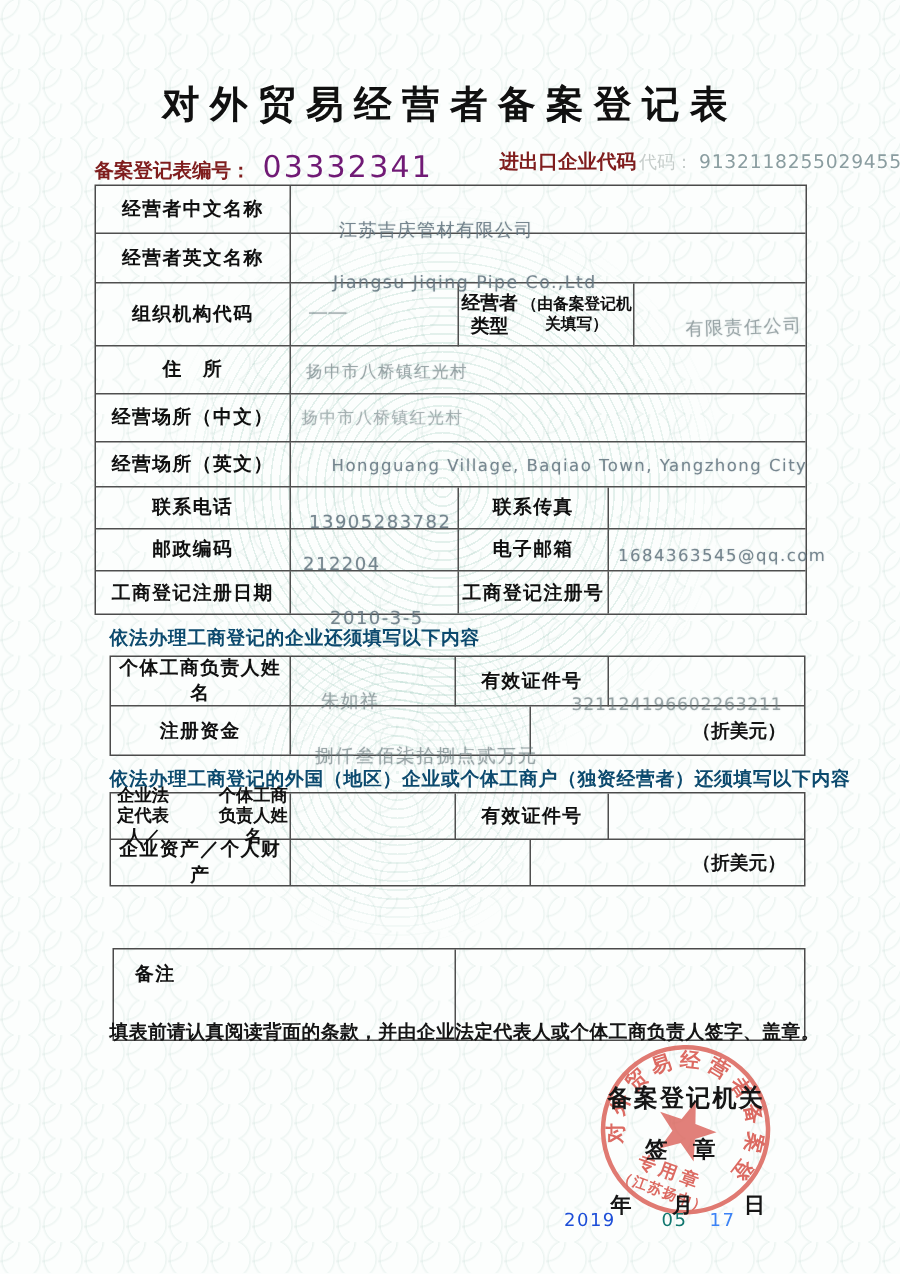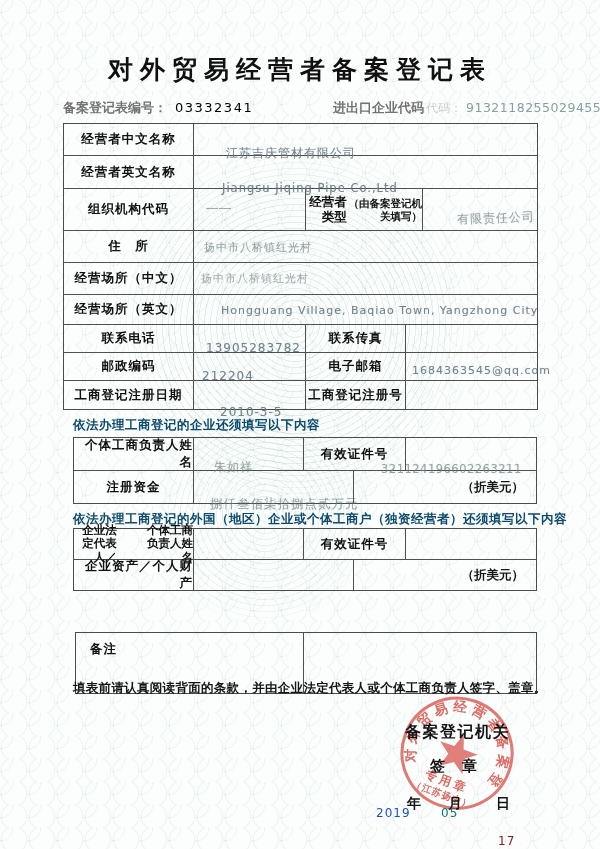--- a/index.html
+++ b/index.html
@@ -15,31 +15,31 @@
     background:repeating-radial-gradient(circle at center, rgba(96,168,146,0.16) 0px, rgba(96,168,146,0.16) 1px, transparent 1px, transparent 6px);
     -webkit-mask-image:radial-gradient(circle, #000 52%, transparent 72%);
     mask-image:radial-gradient(circle, #000 52%, transparent 72%);}
   .wm1{left:105px;top:135px;width:380px;height:380px;}
   .wm2{left:150px;top:400px;width:230px;height:230px;opacity:.8;}
 
   .title{position:absolute;top:53px;left:0;width:100%;margin:0;text-align:center;
     font-size:25px;font-weight:800;letter-spacing:7px;color:#101010;z-index:2;}
 
   .meta{position:absolute;top:99px;left:0;width:100%;z-index:2;font-size:13px;}
-  .lbl{font-weight:700;color:#737373;}
+  .lbl{font-weight:700;color:#7f1d1d;}
   .meta-left{position:absolute;left:63px;top:0;}
-  .red-no{color:#000000;font-size:13px;letter-spacing:1.5px;margin-left:8px;}
+  .red-no{color:#701a75;font-size:20px;letter-spacing:1.5px;margin-left:8px;}
   .meta-right{position:absolute;left:333px;top:0;white-space:nowrap;}
   .ghost{color:rgba(110,125,120,0.38);margin-left:2px;font-size:12px;}
   .code-val{color:#8a9da0;font-size:12.5px;letter-spacing:.5px;margin-left:4px;}
 
   
   .tbl{position:absolute;display:grid;border:1.6px solid #4b4b4b;z-index:2;background:transparent;}
   .tbl > div{border-right:1.3px solid #4f4f4f;border-bottom:1.3px solid #4f4f4f;position:relative;
-    display:flex;align-items:center;justify-content:center;text-align:right;overflow:visible;}
+    display:flex;align-items:center;justify-content:center;text-align:center;overflow:visible;}
   .tbl > div.no-r{border-right:none;}
   .tbl > div.no-b{border-bottom:none;}
   .lab{font-weight:700;font-size:12.5px;color:#101010;letter-spacing:1px;}
   .lab2{font-weight:700;font-size:12.5px;color:#101010;flex-direction:row;line-height:1.15;}
   .lab2 .sub{font-size:10.5px;letter-spacing:0;}
   .valcell{justify-content:flex-start;}
 
   .main-tbl{left:63px;top:123px;width:473px;
     grid-template-columns:130px 112px 100px 17px 1fr;
     grid-template-rows:32px 33px 42px 32px 32px 30px 28px 28px 28px;}
@@ -58,21 +58,21 @@
   .sec-h{position:absolute;left:73px;font-size:12.5px;font-weight:700;color:#0c4a6e;z-index:2;letter-spacing:.5px;}
   .usd{font-weight:700;font-size:12.5px;justify-content:flex-end !important;padding-right:12px;}
 
   .bottom-note{position:absolute;left:73px;top:680px;font-size:12.5px;font-weight:700;z-index:2;letter-spacing:.3px;}
 
   .authority{position:absolute;left:405px;top:722px;font-size:16px;font-weight:800;letter-spacing:1.5px;z-index:4;}
   .sign{position:absolute;left:430px;top:757px;font-size:15px;font-weight:800;letter-spacing:17px;z-index:4;}
   .ymd{position:absolute;top:795px;font-size:14px;font-weight:800;z-index:4;}
   .y-l{left:407px;} .m-l{left:448px;} .d-l{left:496px;}
   .dateval{position:absolute;top:806px;font-size:12px;z-index:4;letter-spacing:1px;}
-  .dv-y{left:376px;color:#1d4ed8;} .dv-m{left:441px;color:#0f766e;} .dv-d{left:498px;color:#7f1d1d;margin-top:28px;}
+  .dv-y{left:376px;color:#1d4ed8;} .dv-m{left:441px;color:#0f766e;} .dv-d{left:473px;color:#3b82f6;}
 
   .stamp{position:absolute;left:390px;top:690px;width:132px;height:132px;z-index:3;
     transform:rotate(20deg);opacity:.88;}
 </style>
 </head>
 <body>
 
 <div class="page">
   <div class="watermark wm1"></div>
   <div class="watermark wm2"></div>

